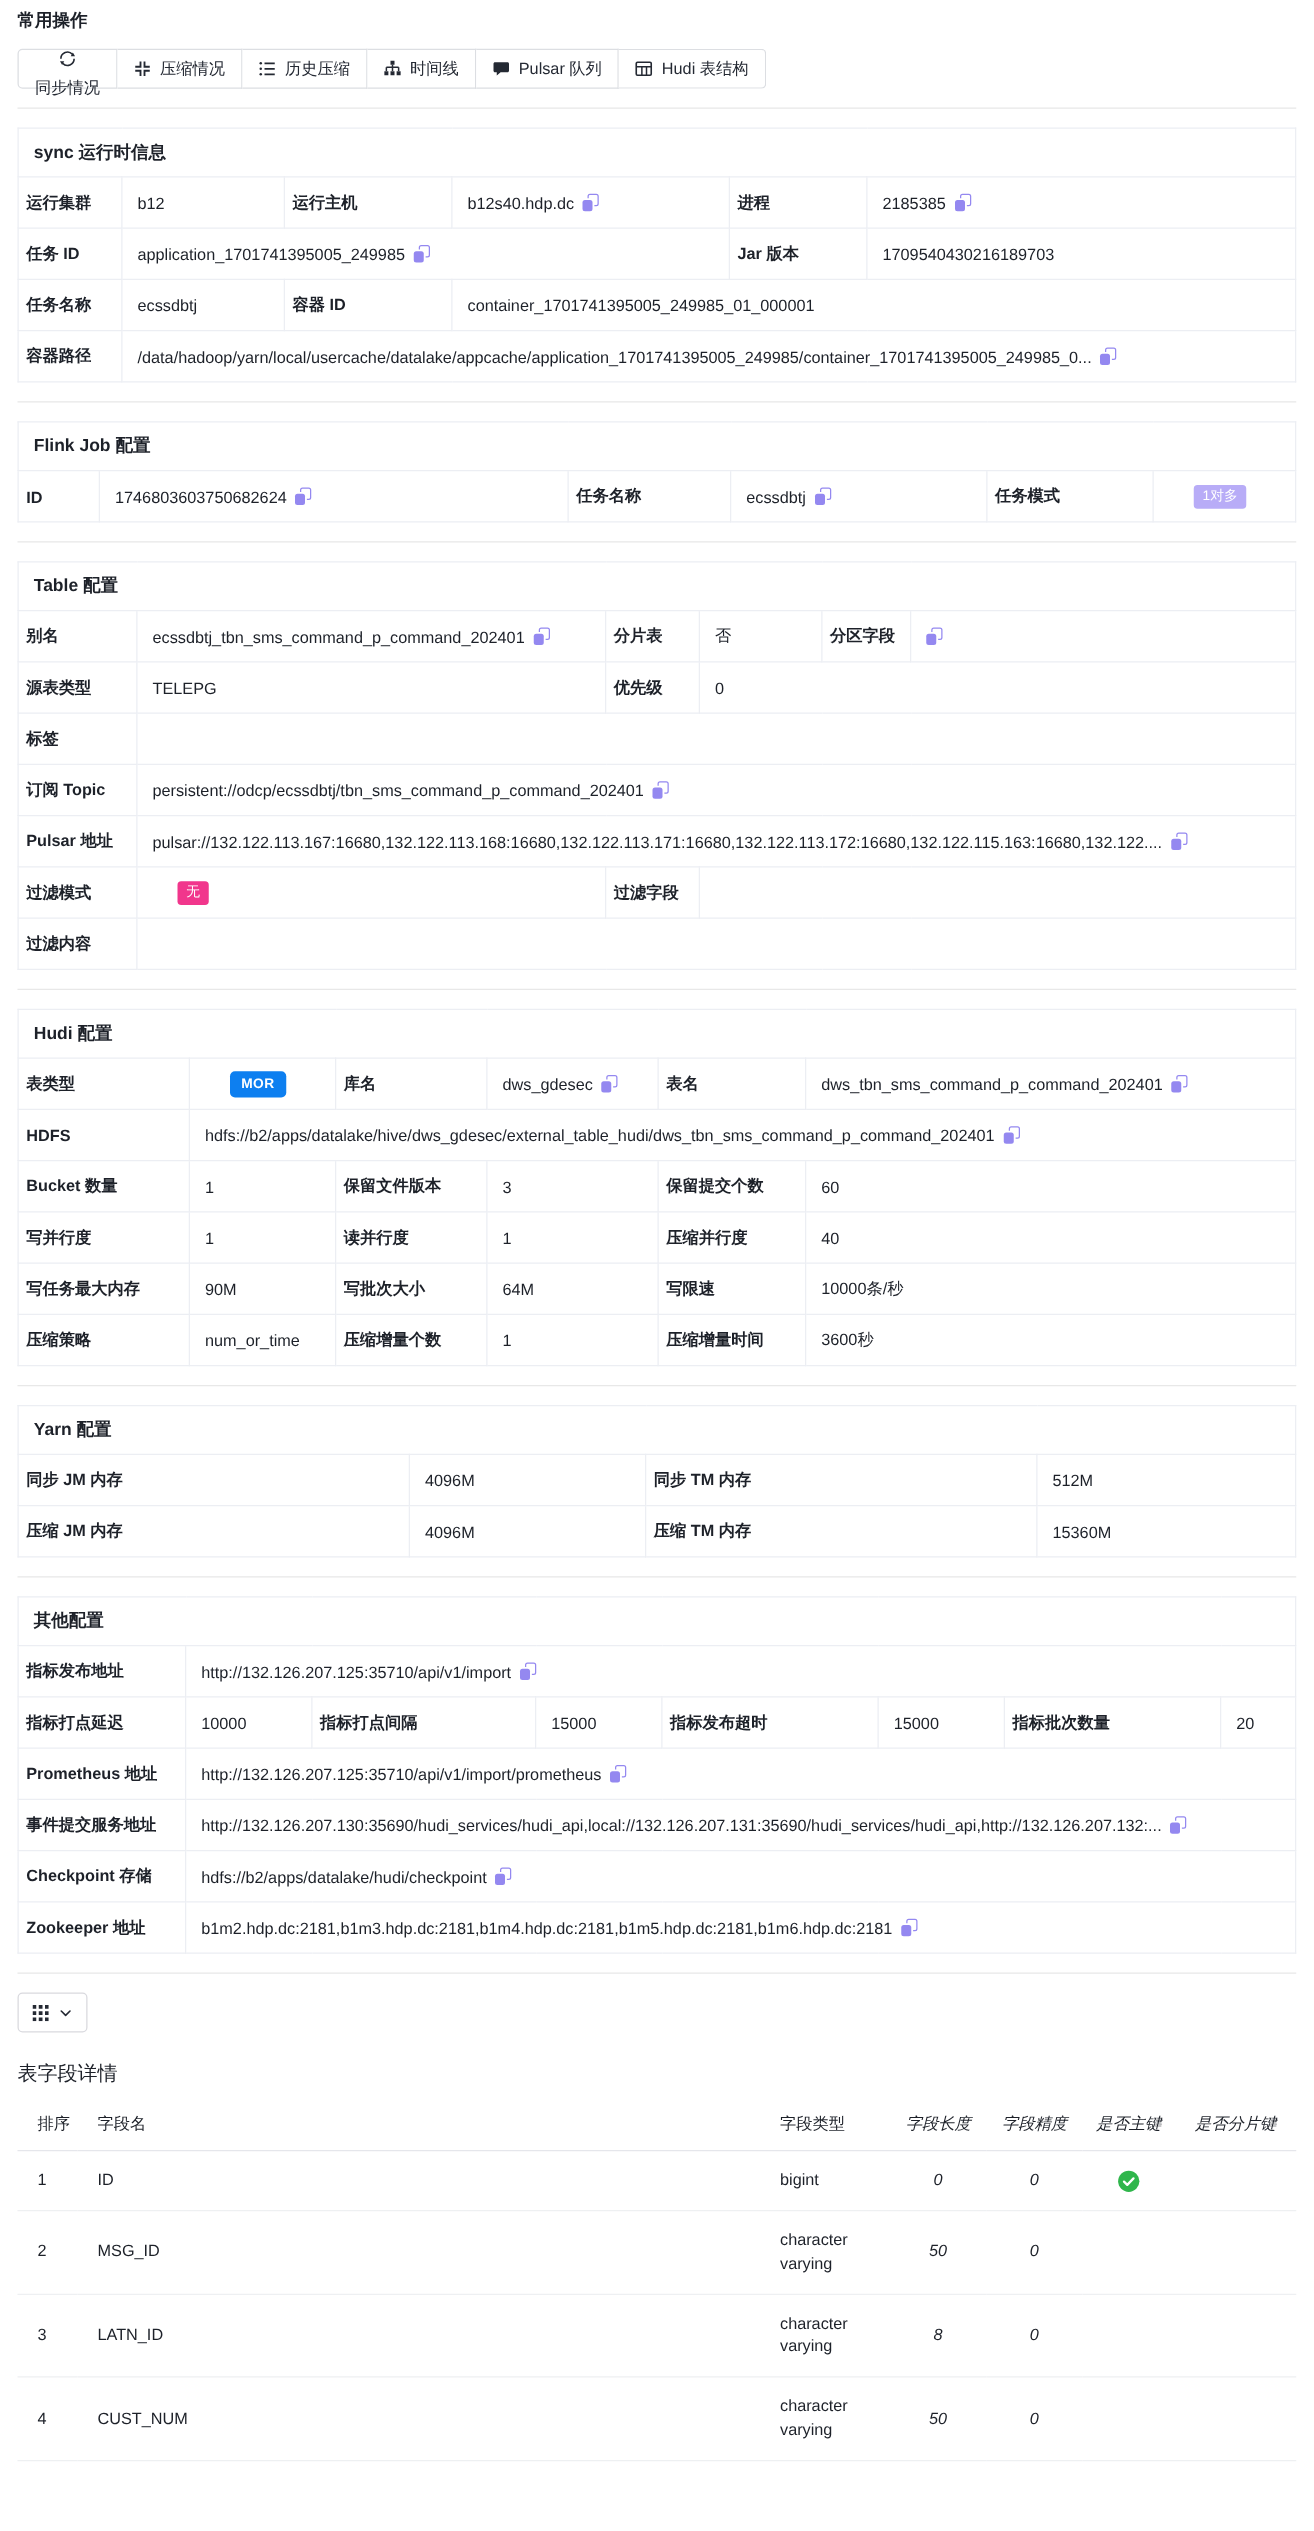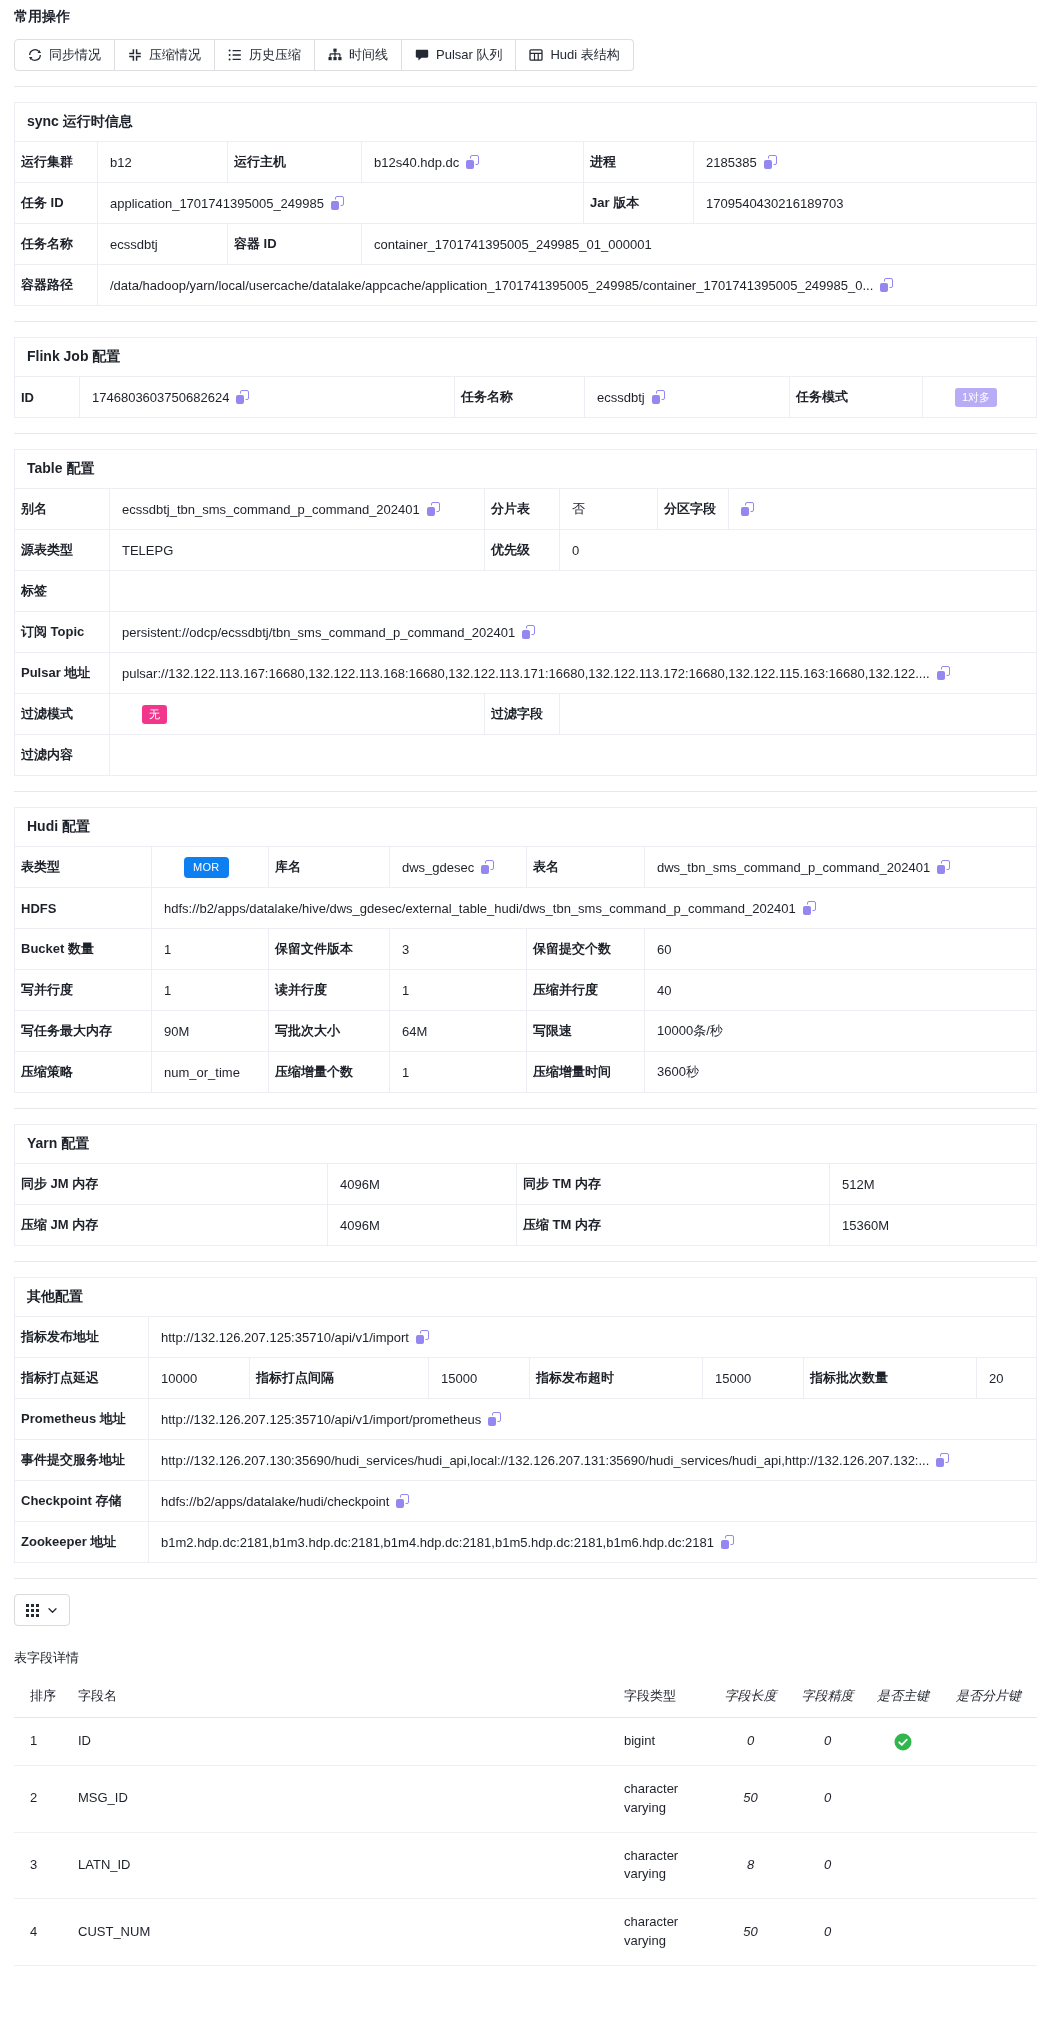--- a/index.html
+++ b/index.html
@@ -3,41 +3,41 @@
 <meta charset="utf-8">
 <style>
   html,body{margin:0;padding:0;background:#fff;}
   body{width:1051px;height:2025px;overflow:hidden;font-family:"Liberation Sans","DejaVu Sans",sans-serif;color:#1d2129;-webkit-font-smoothing:antialiased;}
   .wrap{padding:8px 14px 0 14px;}
   .page-title{font-size:15px;font-weight:700;margin:0 0 21px 0;}
   .sub-title{font-size:14px;font-weight:700;margin:0 0 13px 0;}
   
   .toolbar{display:inline-flex;}
   .tb-btn{display:inline-flex;align-items:center;gap:7px;height:32px;padding:0 13px;background:#fff;border:1px solid #dcdee2;border-left-width:0;font-size:13px;color:#242933;cursor:pointer;font-family:inherit;white-space:nowrap;}
-  .tb-btn:first-child{border-left-width:1px;border-radius:4px 0 0 4px;}
+  .tb-btn:first-child{border-left-width:1px;border-radius:4px 0 0 4px;flex-direction:column;}
   .tb-btn:last-child{border-radius:0 4px 4px 0;}
   .tb-ico{display:inline-flex;align-items:center;}
   .divider{border:none;border-top:1px solid #e8e8e8;margin:15px 0;}
   
   table.cfg{width:100%;border-collapse:collapse;table-layout:fixed;font-size:13px;color:#1d2129;}
   .cfg td{border:1px solid #eceef3;padding:0 12px;height:40px;overflow:hidden;white-space:nowrap;text-overflow:ellipsis;}
   .cfg td.sec{font-weight:700;text-align:left;font-size:14px;height:38px;}
   .cfg td.lbl{font-weight:700;text-align:left;padding:0 6px;}
   
   .copy{position:relative;display:inline-block;width:13px;height:14px;margin-left:7px;vertical-align:-2px;cursor:pointer;}
   .copy::before{content:"";position:absolute;top:0;right:0;width:7px;height:8px;border:1.6px solid #9488f0;border-radius:2px;}
   .copy::after{content:"";position:absolute;left:0;bottom:0;width:8px;height:9px;background:#9488f0;border-radius:2px;box-shadow:0 0 0 1.5px #fff;}
   
   .badge{display:inline-block;font-size:11px;line-height:1;padding:4px 7px;border-radius:3px;color:#fff;vertical-align:1px;margin-left:20px;}
   .badge-lavender{background:#b8acf7;}
   .badge-pink{background:#f1368c;}
-  .badge-blue{background:#0d7ff0;font-weight:400;padding:5px 9px;border-radius:4px;letter-spacing:.3px;}
+  .badge-blue{background:#0d7ff0;font-weight:700;padding:5px 9px;border-radius:4px;letter-spacing:.3px;}
   
   .grid-btn{display:inline-flex;align-items:center;gap:8px;height:32px;padding:0 11px;background:#fff;border:1px solid #d9d9de;border-radius:4px;cursor:pointer;}
-  .fields-title{font-size:13px;font-weight:400;margin:23px 0 10px 0;}
+  .fields-title{font-size:16px;font-weight:400;margin:23px 0 10px 0;}
   
   table.fields{width:100%;border-collapse:collapse;table-layout:fixed;font-size:13px;color:#1d2129;}
   .fields th{font-weight:500;font-size:13px;text-align:left;padding:10px 8px 12px 16px;border-bottom:1px solid #e5e6eb;white-space:nowrap;}
   .fields td{padding:14px 8px 14px 16px;border-bottom:1px solid #eef0f2;vertical-align:middle;line-height:1.45;}
   .fields .center{text-align:center;padding-left:8px;font-style:italic;}
   .check{display:inline-flex;vertical-align:middle;}
 </style>
 </head>
 <body>
 

